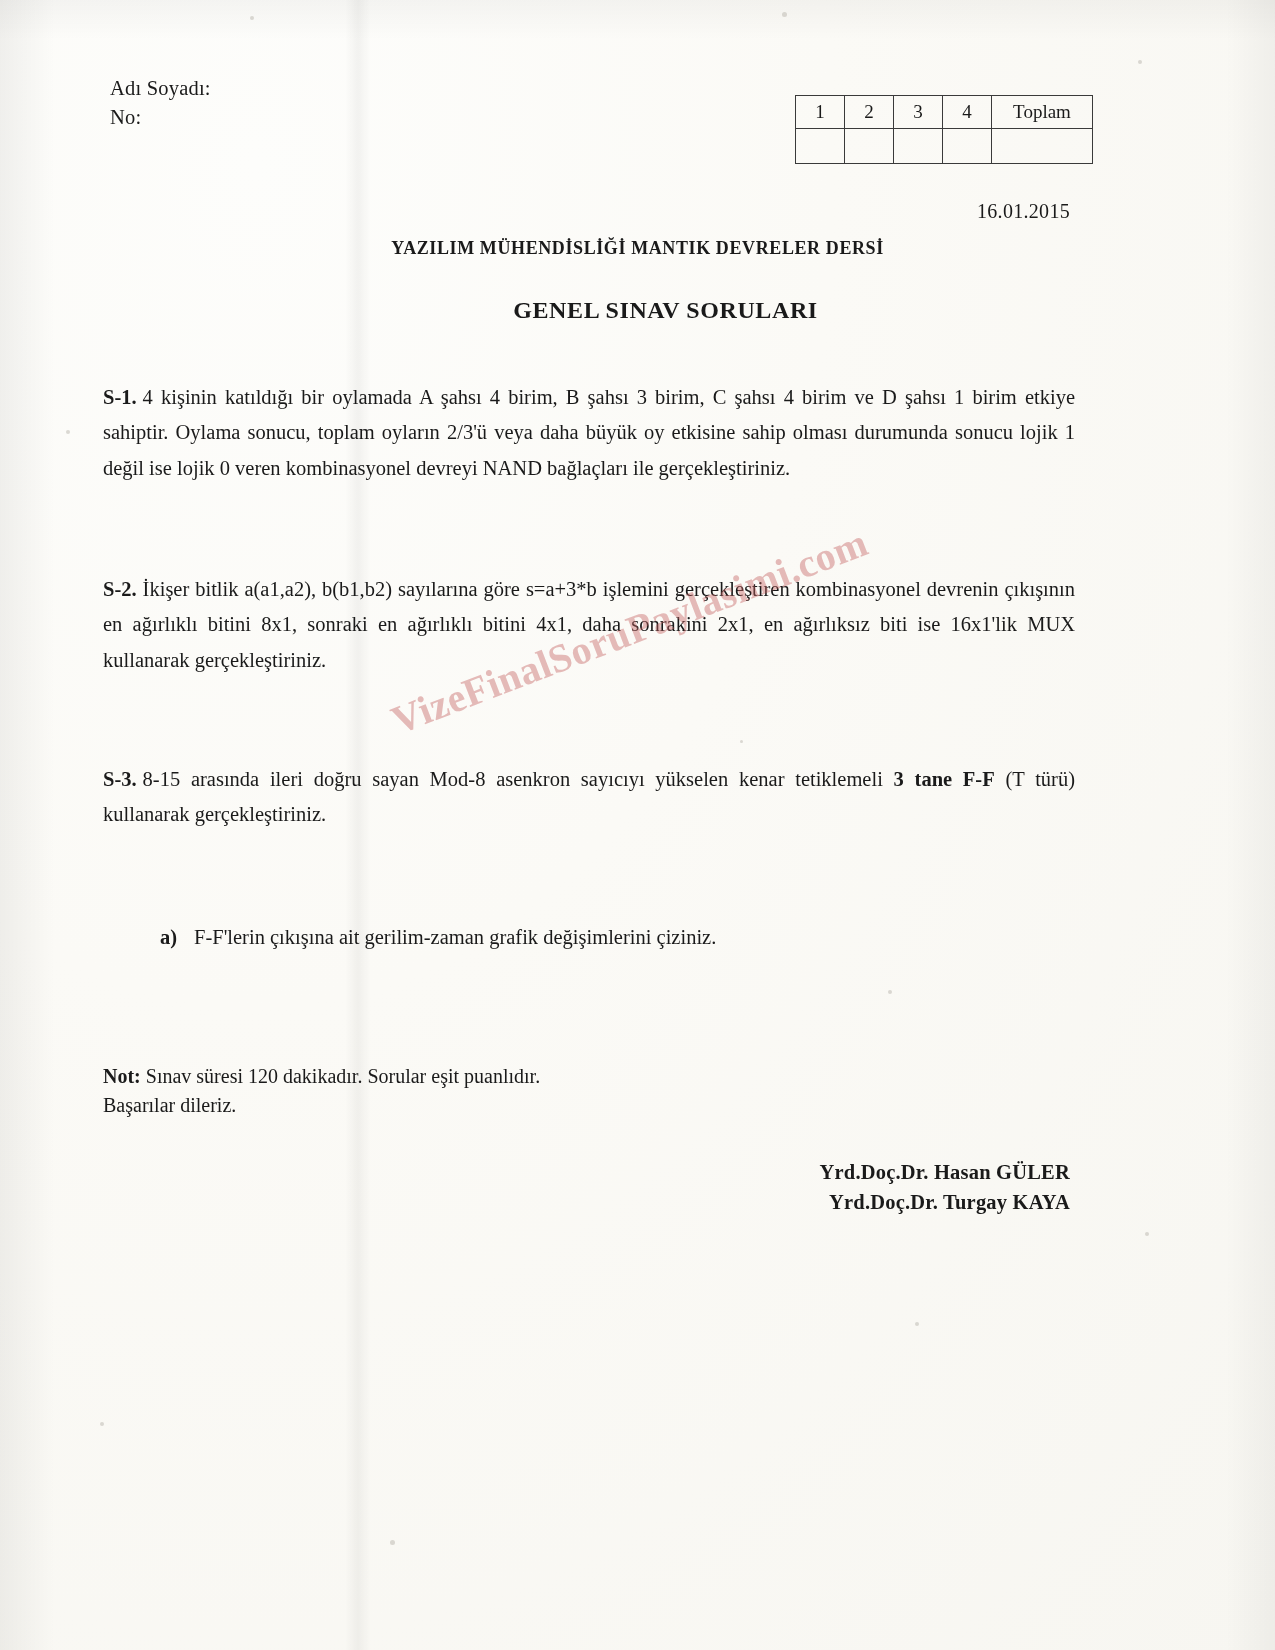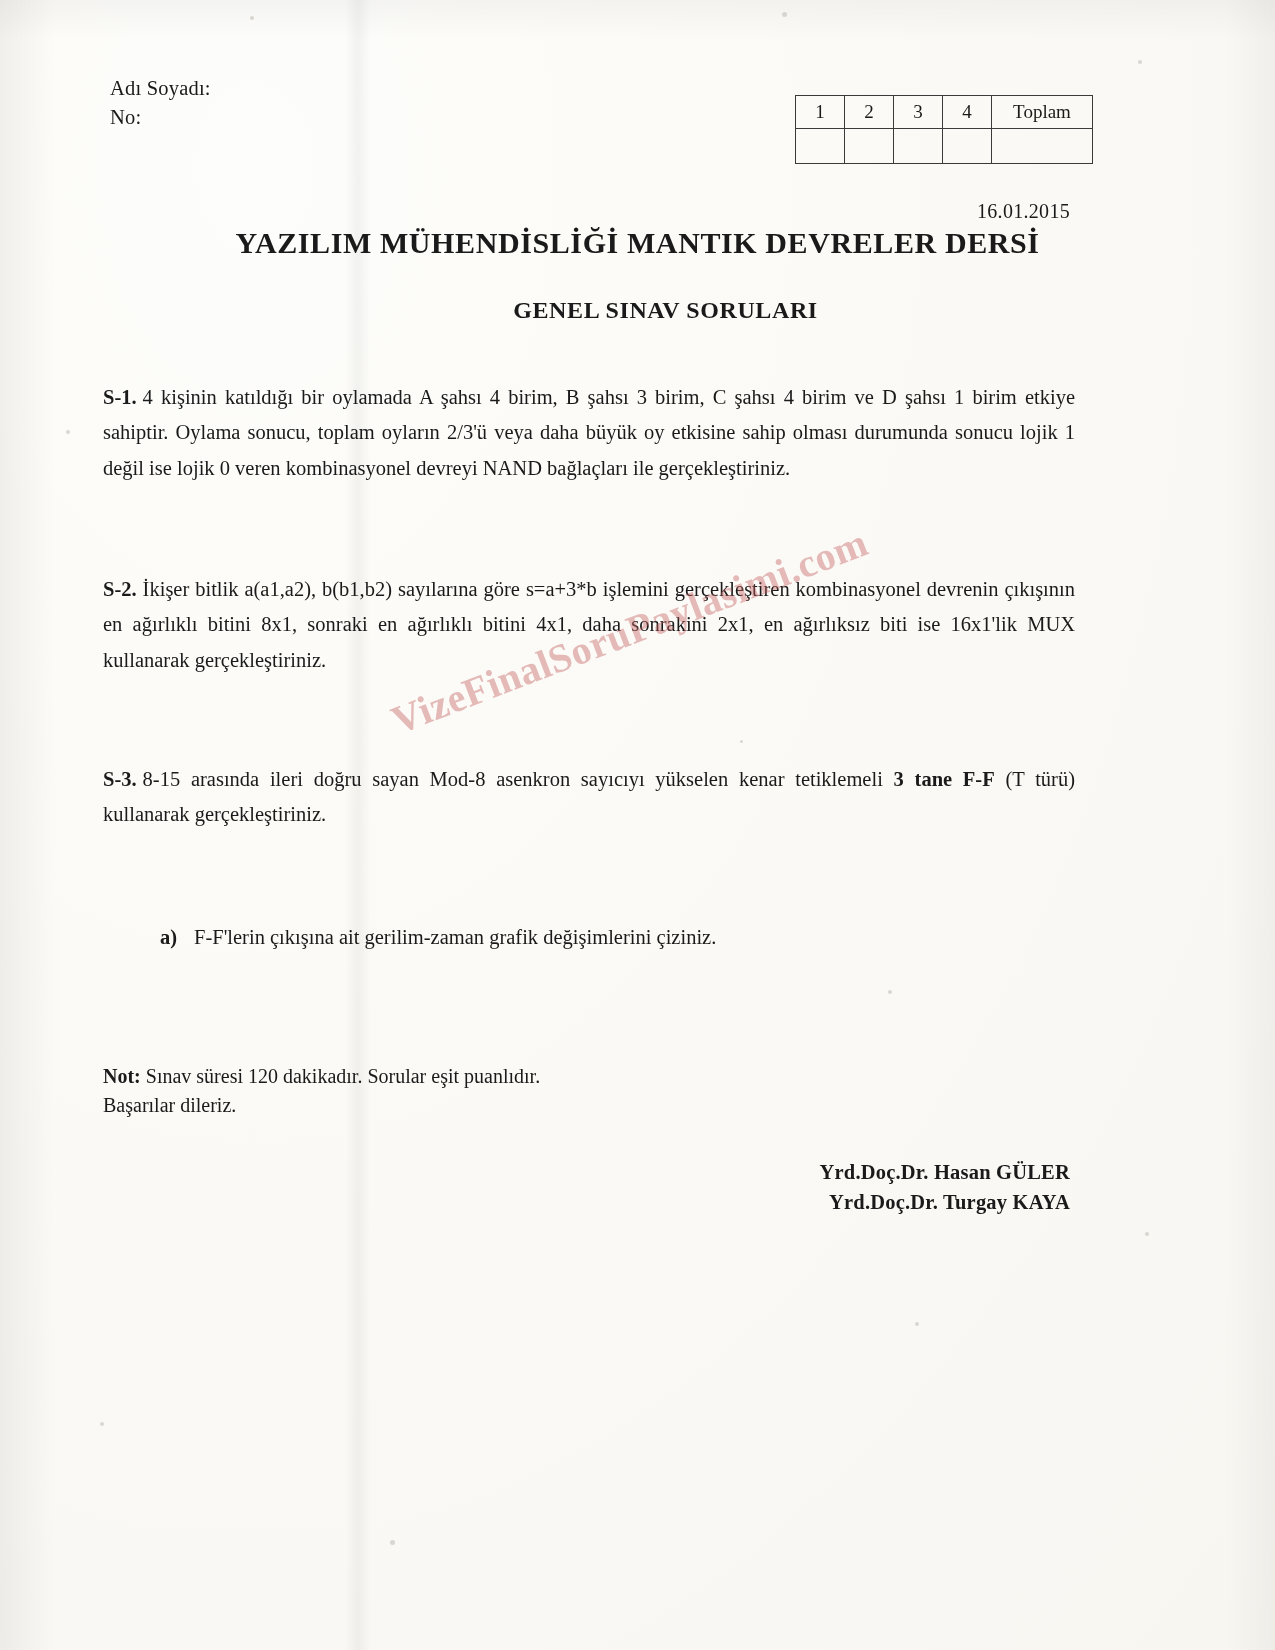--- a/index.html
+++ b/index.html
@@ -91,21 +91,21 @@
     letter-spacing: 0.3px;
   }
 
   .title1, .title2 {
     position: absolute;
     width: 100%;
     text-align: center;
     font-weight: bold;
     letter-spacing: 0.6px;
   }
-  .title1 { top: 226px; font-size: 30px; }
+  .title1 { top: 238px; font-size: 18px; }
   .title2 { top: 297px; font-size: 24px; padding-left: 28px; }
 
   
   .q {
     position: absolute;
     left: 103px;
     width: 972px;
     font-size: 20.5px;
     line-height: 1.72;
     text-align: justify;

